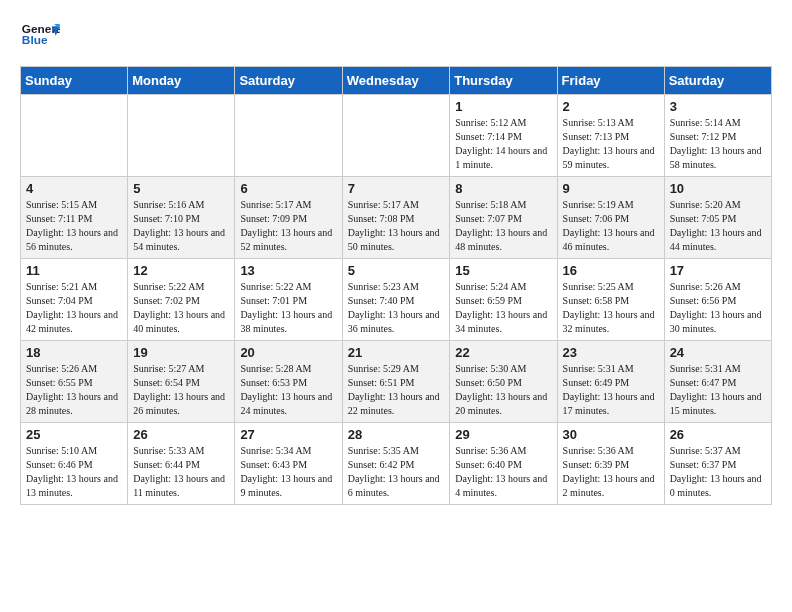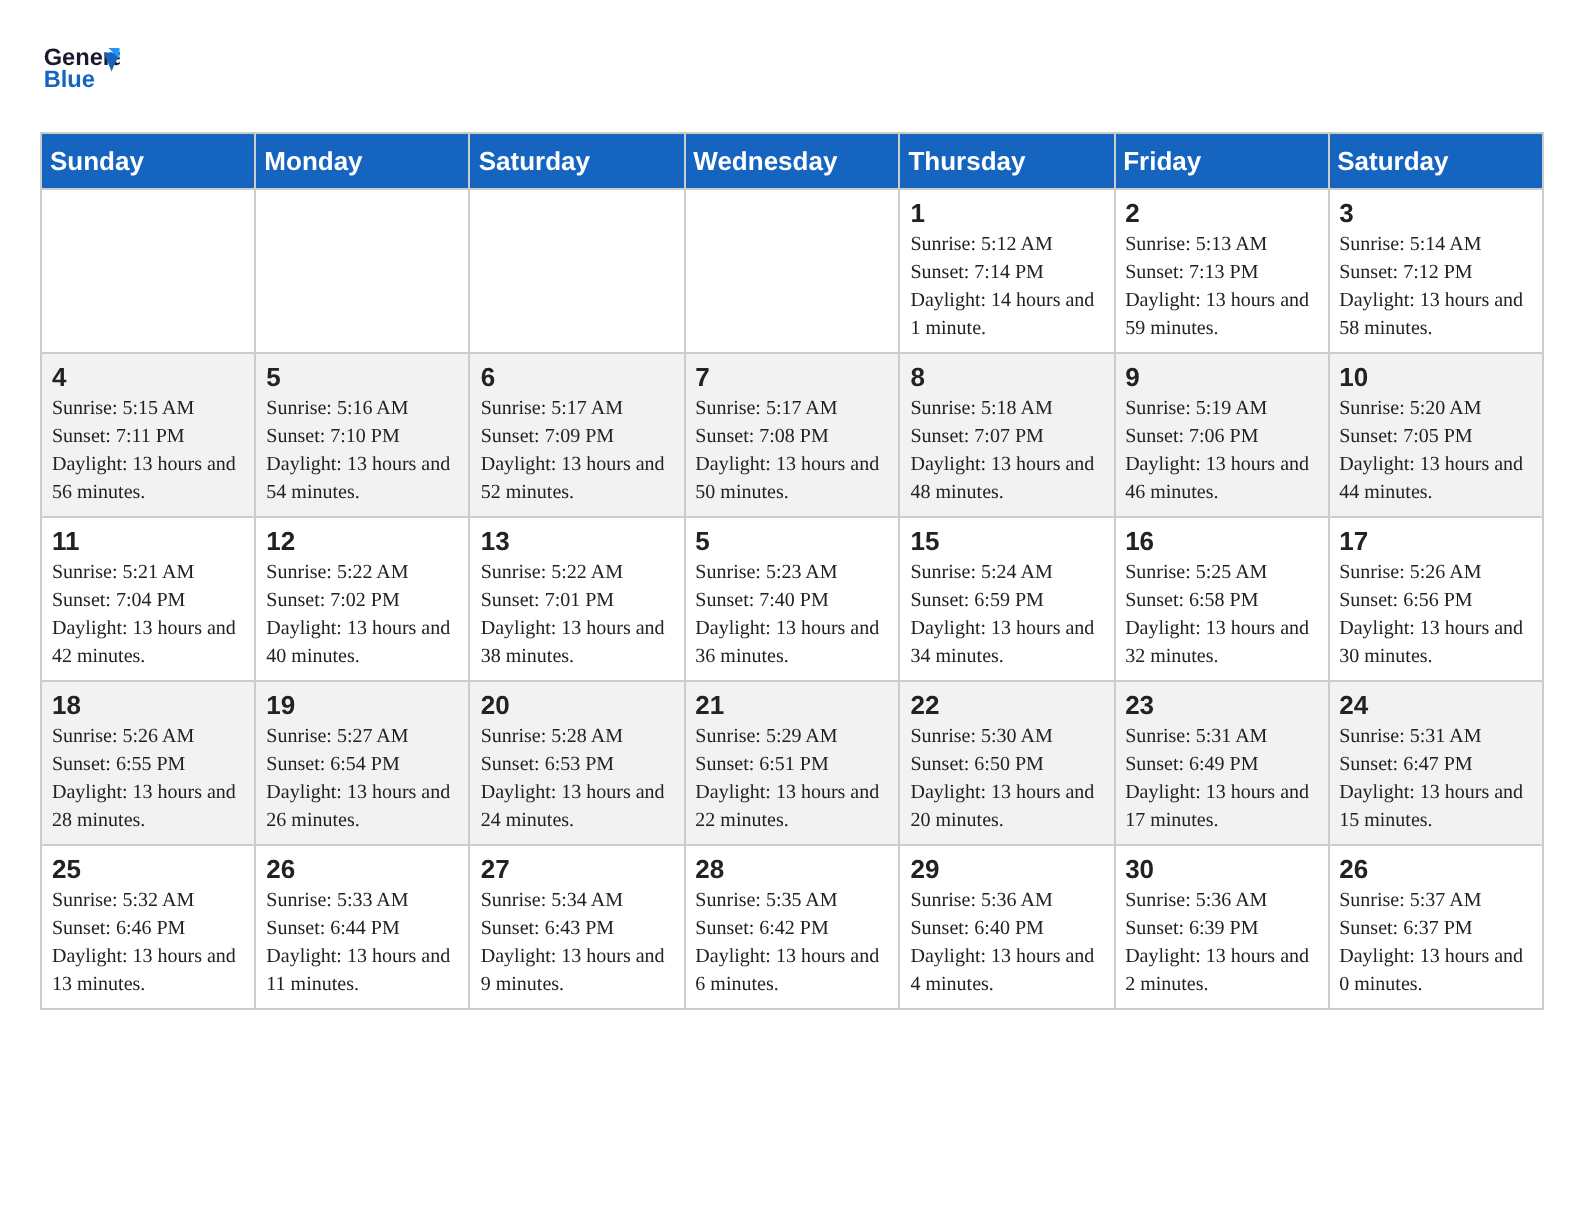--- a/index.html
+++ b/index.html
@@ -286,21 +286,21 @@
           <div class="day-num">24</div>
           <div class="day-detail">Sunrise: 5:31 AM
 Sunset: 6:47 PM
 Daylight: 13 hours
 and 15 minutes.</div>
         </td>
       </tr>
       <tr>
         <td>
           <div class="day-num">25</div>
-          <div class="day-detail">Sunrise: 5:32 AM
+          <div class="day-detail">Sunrise: 5:10 AM
 Sunset: 6:46 PM
 Daylight: 13 hours
 and 13 minutes.</div>
         </td>
         <td>
           <div class="day-num">26</div>
           <div class="day-detail">Sunrise: 5:33 AM
 Sunset: 6:44 PM
 Daylight: 13 hours
 and 11 minutes.</div>

